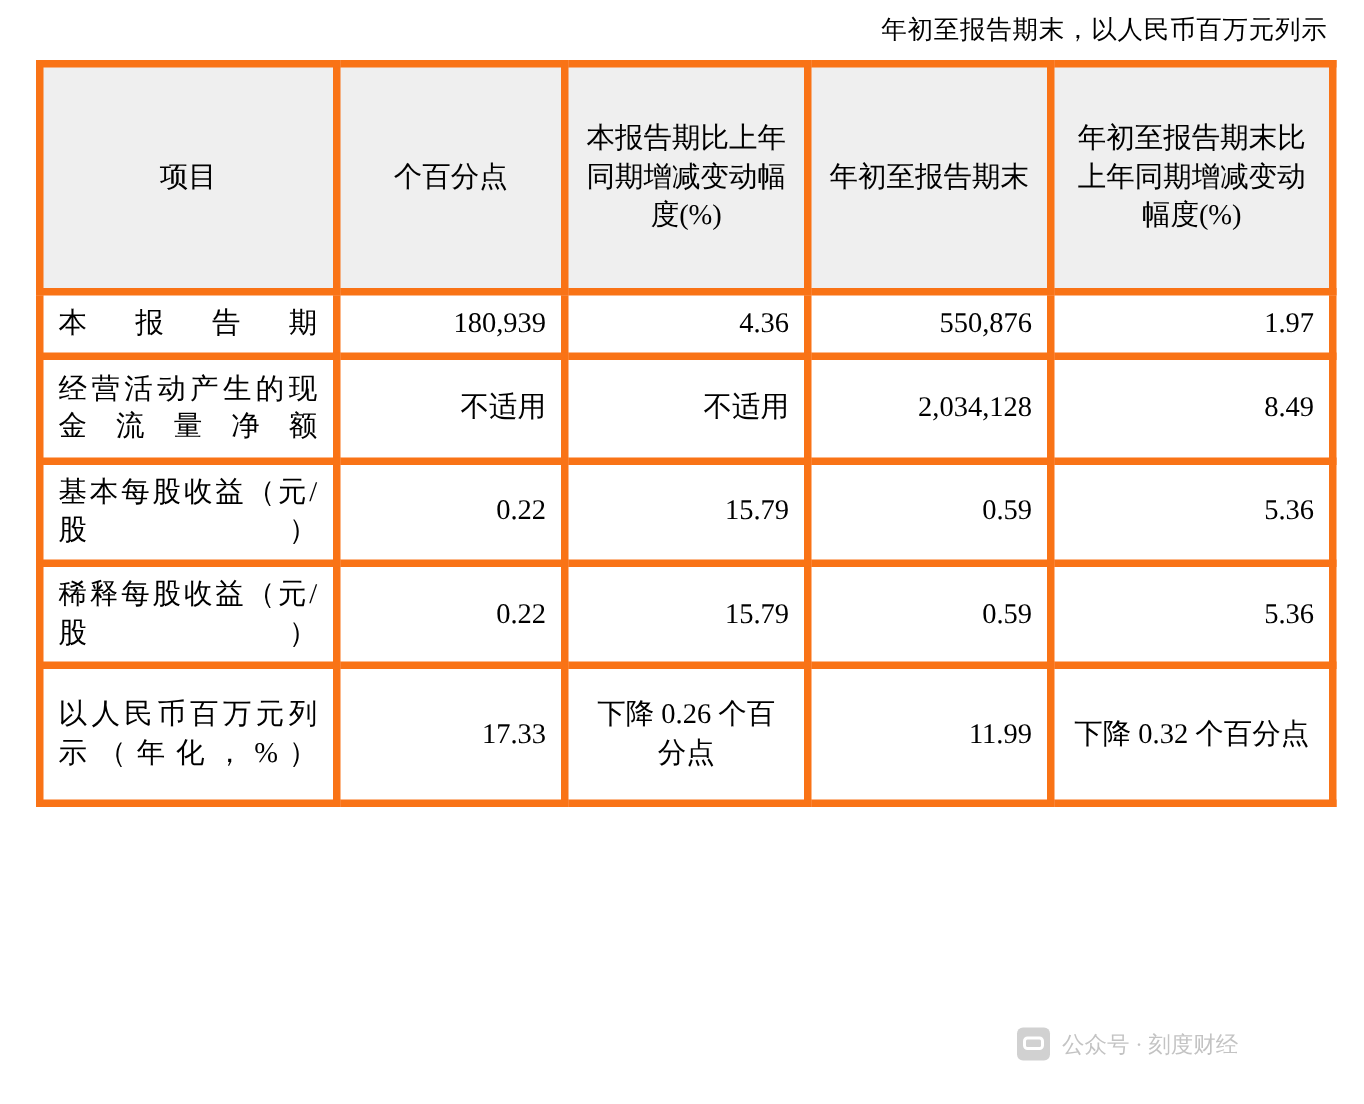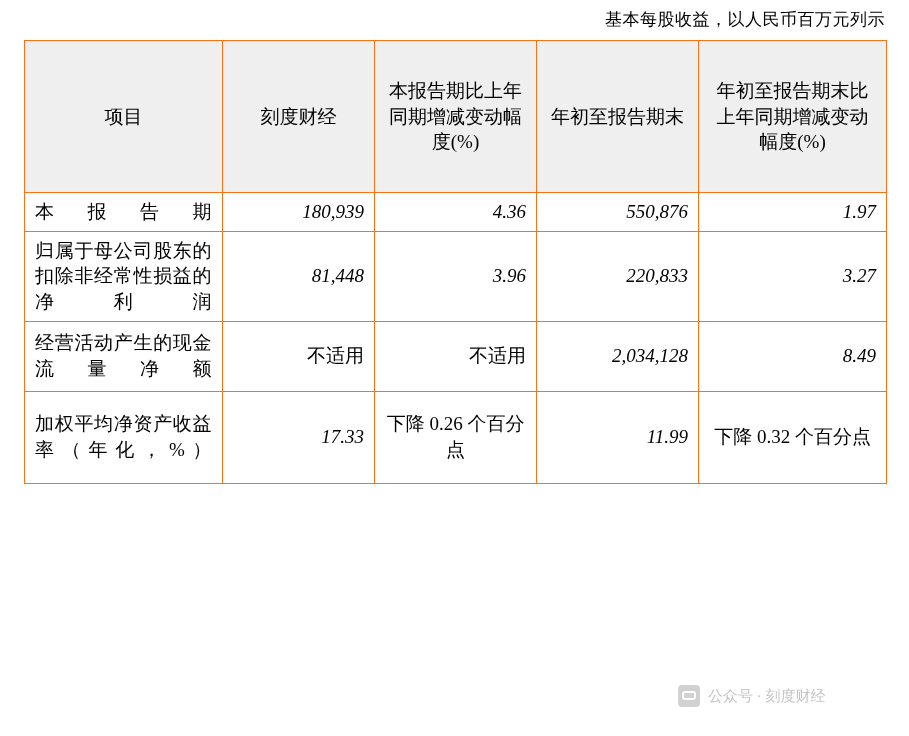--- a/index.html
+++ b/index.html
@@ -31,21 +31,21 @@
   }
   table.fin {
     position: absolute;
     top: 40px;
     left: 24px;
     width: 862px;
     border-collapse: collapse;
     table-layout: fixed;
   }
   table.fin th, table.fin td {
-    border: 1px solid #f97316;
+    border: 5px solid #f97316;
     font-size: 19px;
     line-height: 1.35;
     padding: 6px 10px;
     vertical-align: middle;
     box-sizing: border-box;
   }
   table.fin thead th {
     background: #efefef;
     text-align: center;
     font-weight: normal;
@@ -58,21 +58,20 @@
   col.c4 { width: 188px; }
 
   td.label {
     text-align: justify;
     text-align-last: justify;
     letter-spacing: 0.5px;
   }
   td.num {
     text-align: right;
     padding-right: 12px;
-    font-style: italic;
   }
   td.center {
     text-align: right;
   }
   td.two-line {
     text-align: center;
   }
   tr.r-rev td { height: 36px; }
   tr.r-np td { height: 62px; }
   tr.r-npd td { height: 88px; }
@@ -112,63 +111,70 @@
     border-radius: 3px;
     box-sizing: border-box;
   }
   .wm .wm-text { white-space: nowrap; }
 </style>
 </head>
 <body>
 
 <div class="page">
 
-  <div class="note-line">基本每股收益，以人民币百万元列示</div>
+  <div class="note-line">年初至报告期末，以人民币百万元列示</div>
 
   <table class="fin">
     <colgroup>
       <col class="c0">
         <col class="c1">
         <col class="c2">
         <col class="c3">
         <col class="c4">
     </colgroup>
     <thead>
       <tr>
         <th>项目</th>
-        <th>刻度财经</th>
+        <th>个百分点</th>
         <th>本报告期比上年同期增减变动幅度(%)</th>
         <th>年初至报告期末</th>
         <th>年初至报告期末比上年同期增减变动幅度(%)</th>
       </tr>
     </thead>
     <tbody>
       <tr class="r-rev">
         <td class="label">本报告期</td>
         <td class="num">180,939</td>
         <td class="num">4.36</td>
         <td class="num">550,876</td>
         <td class="num">1.97</td>
       </tr>
-      <tr class="r-npd">
-        <td class="label">归属于母公司股东的扣除非经常性损益的净利润</td>
-        <td class="num">81,448</td>
-        <td class="num">3.96</td>
-        <td class="num">220,833</td>
-        <td class="num">3.27</td>
-      </tr>
       <tr class="r-cf">
         <td class="label">经营活动产生的现金流量净额</td>
         <td class="center">不适用</td>
         <td class="center">不适用</td>
         <td class="num">2,034,128</td>
         <td class="num">8.49</td>
       </tr>
+      <tr class="r-eps">
+        <td class="label">基本每股收益（元/股）</td>
+        <td class="num">0.22</td>
+        <td class="num">15.79</td>
+        <td class="num">0.59</td>
+        <td class="num">5.36</td>
+      </tr>
+      <tr class="r-deps">
+        <td class="label">稀释每股收益（元/股）</td>
+        <td class="num">0.22</td>
+        <td class="num">15.79</td>
+        <td class="num">0.59</td>
+        <td class="num">5.36</td>
+      </tr>
       <tr class="r-roe">
-        <td class="label">加权平均净资产收益率（年化，%）</td>
+        <td class="label">以人民币百万元列示（年化，%）</td>
         <td class="num">17.33</td>
         <td class="two-line">下降 0.26 个百分点</td>
         <td class="num">11.99</td>
         <td class="two-line">下降 0.32 个百分点</td>
       </tr>
     </tbody>
   </table>
 
   <div class="wm">
     <span class="wm-icon"></span>

